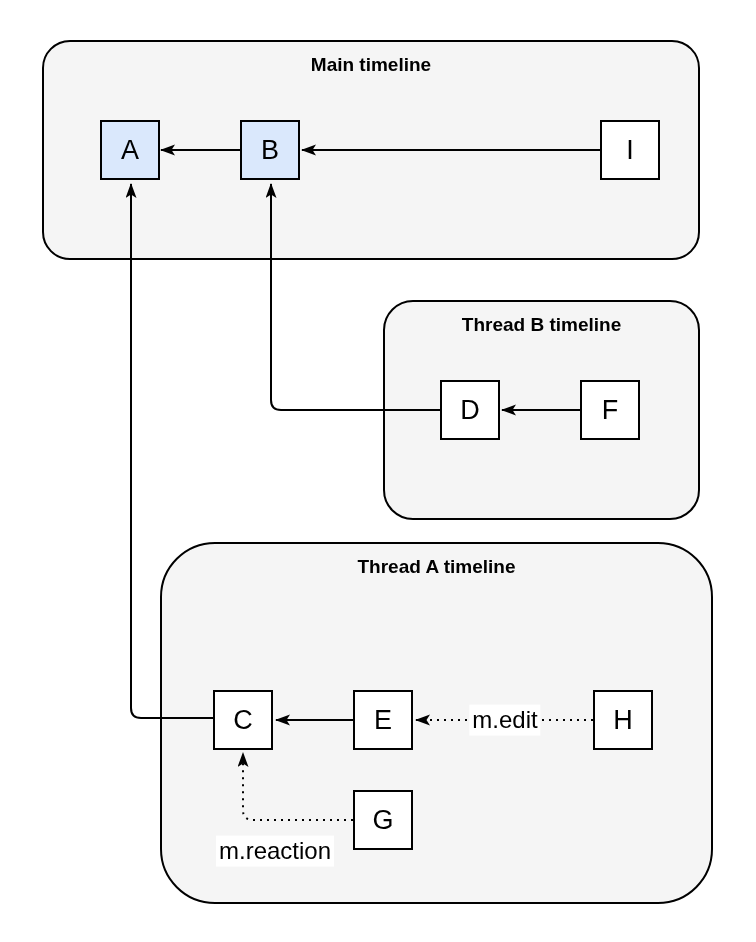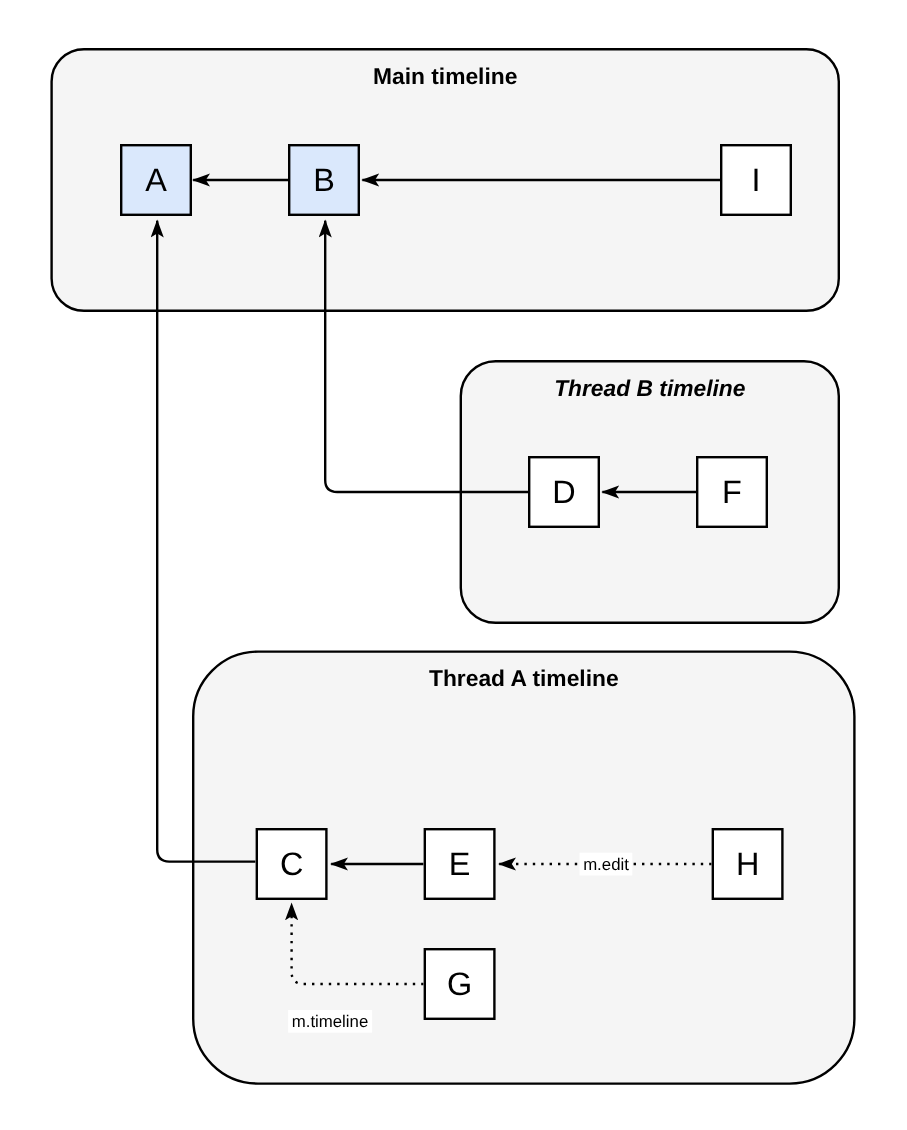--- a/index.html
+++ b/index.html
@@ -56,38 +56,38 @@
     justify-content: center;
     font-size: 27px;
     color: #000000;
     z-index: 3;
   }
   .node.highlight { background: #dae8fc; }
   .edge-label {
     position: absolute;
     transform: translate(-50%, -50%);
     background: #ffffff;
-    font-size: 14px;
+    font-size: 24px;
     line-height: 1.2;
     padding: 1px 3px;
     color: #000000;
     white-space: nowrap;
     z-index: 4;
   }
 </style>
 </head>
 <body>
 
 <div class="stage">
 
   <div class="container-box" style="left:42px; top:40px; width:658px; height:220px; border-radius:28px;">
     <div class="container-title">Main timeline</div>
   </div>
 
-  <div class="container-box" style="left:383px; top:300px; width:317px; height:220px; border-radius:30px;font-style:italic;">
+  <div class="container-box" style="left:383px; top:300px; width:317px; height:220px; border-radius:30px;">
     <div class="container-title">Thread B timeline</div>
   </div>
 
   <div class="container-box" style="left:160px; top:542px; width:553px; height:362px; border-radius:55px;">
     <div class="container-title">Thread A timeline</div>
   </div>
 
   <svg class="edges" width="756" height="942" viewBox="0 0 756 942">
     <defs>
       <marker id="arrowhead" markerUnits="userSpaceOnUse" markerWidth="16" markerHeight="12" refX="14" refY="5.5" orient="auto">
@@ -129,15 +129,15 @@
     <span>E</span>
   </div>
   <div class="node" style="left:593px; top:690px;">
     <span>H</span>
   </div>
   <div class="node" style="left:353px; top:790px;">
     <span>G</span>
   </div>
 
   <div class="edge-label" style="left:505px; top:720px;">m.edit</div>
-  <div class="edge-label" style="left:275px; top:851px;">m.timeline</div>
+  <div class="edge-label" style="left:275px; top:851px;">m.reaction</div>
 
 </div>
 
 </body></html>

